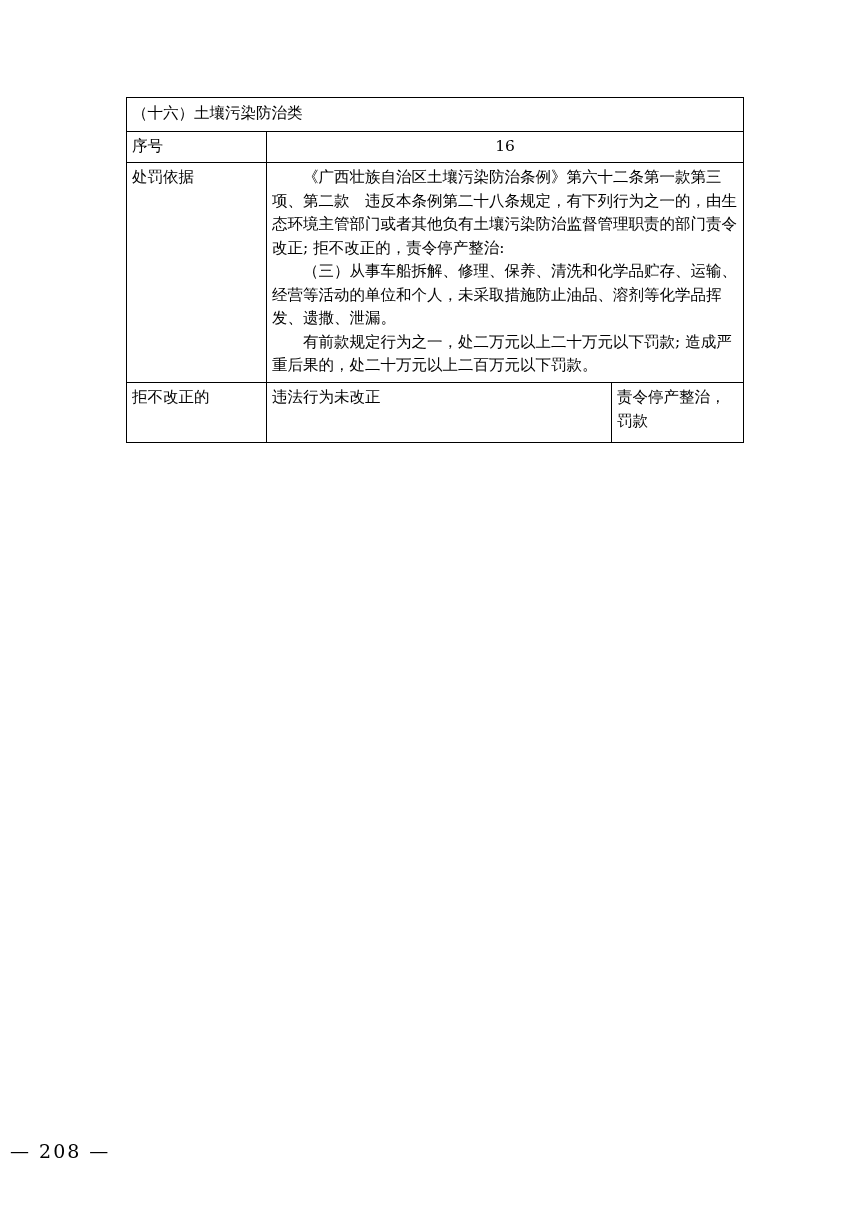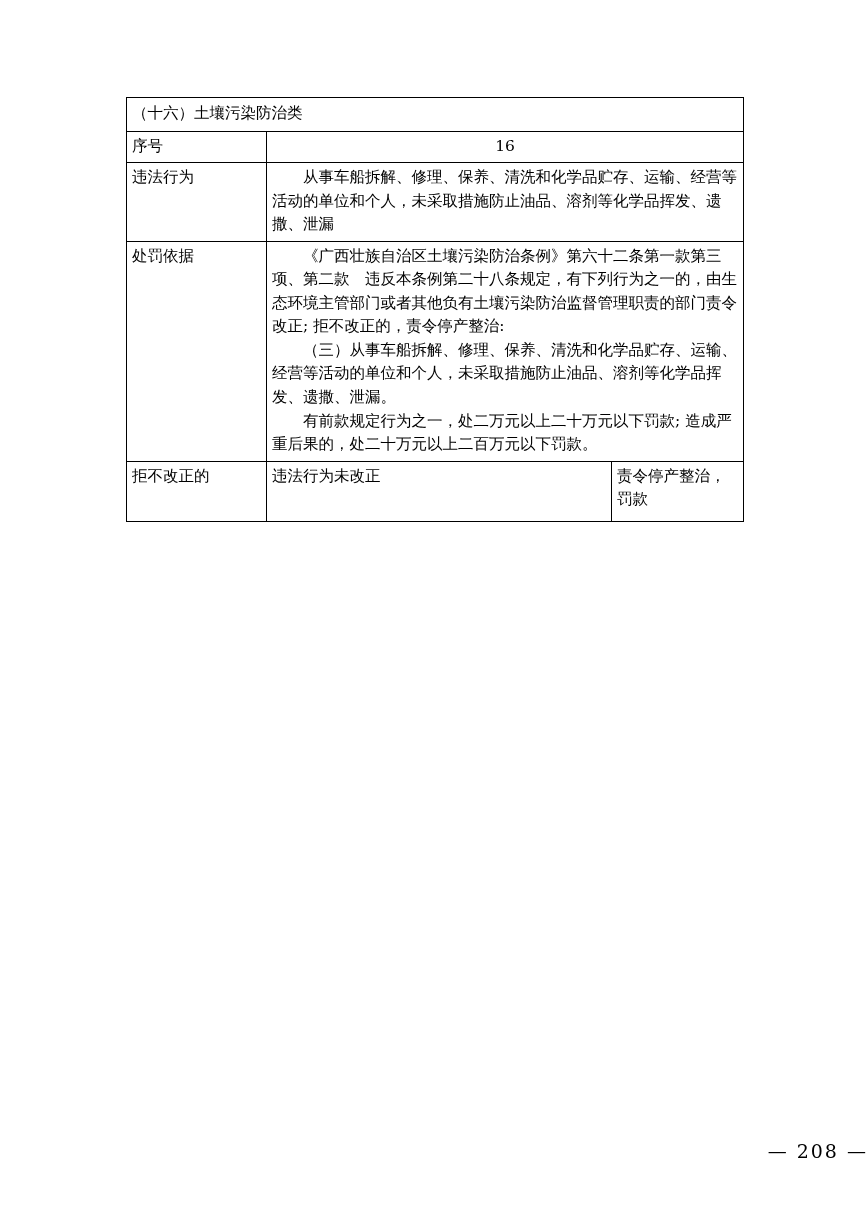--- a/index.html
+++ b/index.html
@@ -57,21 +57,21 @@
     text-align: center;
   }
   .tall-1 { height: 60px; margin-top: 48px; }
   .tall-2 { height: 30px; }
 
   .page-number {
     position: absolute;
     left: 0;
     top: 1140px;
     width: 868px;
-    text-align: right;
+    text-align: left;
     font-size: 19px;
     letter-spacing: 2px;
     font-family: "DejaVu Serif", "Liberation Serif", serif;
   }
   .pn-inner {
     display: inline-block;
     padding-left: 10px;
   }
 </style>
 </head>
@@ -91,26 +91,20 @@
       <td colspan="3">
         <p class="cell-p">（十六）土壤污染防治类</p>
       </td>
     </tr>
 
     <tr>
       <td>序号</td>
       <td colspan="2" class="num-cell">16</td>
     </tr>
 
-    <tr>
-      <td>违法行为</td>
-      <td colspan="2">
-        <p class="cell-p indent2">从事车船拆解、修理、保养、清洗和化学品贮存、运输、经营等活动的单位和个人，未采取措施防止油品、溶剂等化学品挥发、遗撒、泄漏</p>
-      </td>
-    </tr>
 
 
     <tr>
       <td>处罚依据</td>
       <td colspan="2">
         <p class="cell-p indent2">《广西壮族自治区土壤污染防治条例》第六十二条第一款第三项、第二款　违反本条例第二十八条规定，有下列行为之一的，由生态环境主管部门或者其他负有土壤污染防治监督管理职责的部门责令改正; 拒不改正的，责令停产整治:</p>
         <p class="cell-p indent2">（三）从事车船拆解、修理、保养、清洗和化学品贮存、运输、经营等活动的单位和个人，未采取措施防止油品、溶剂等化学品挥发、遗撒、泄漏。</p>
         <p class="cell-p indent2">有前款规定行为之一，处二万元以上二十万元以下罚款; 造成严重后果的，处二十万元以上二百万元以下罚款。</p>
       </td>
     </tr>

